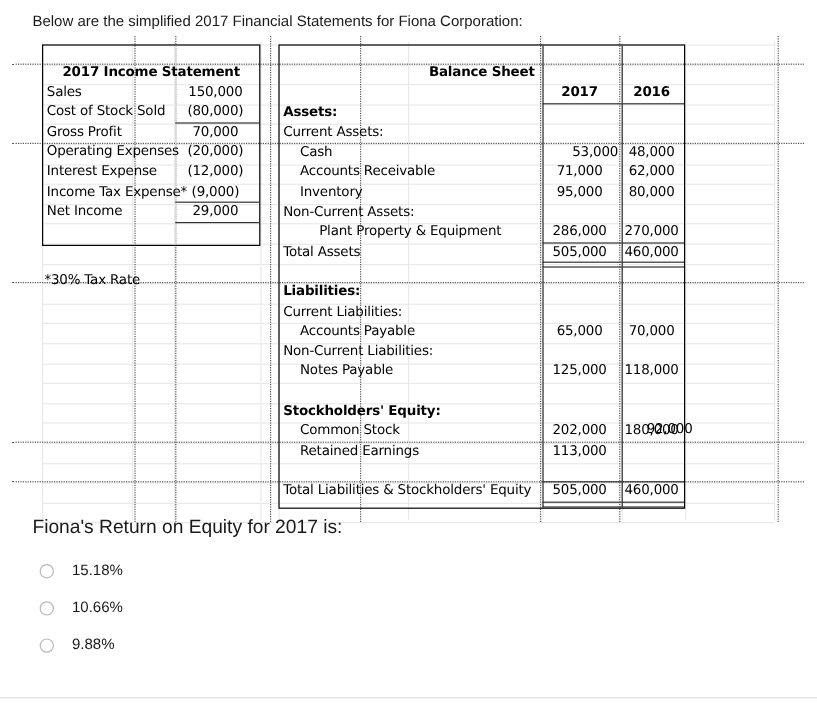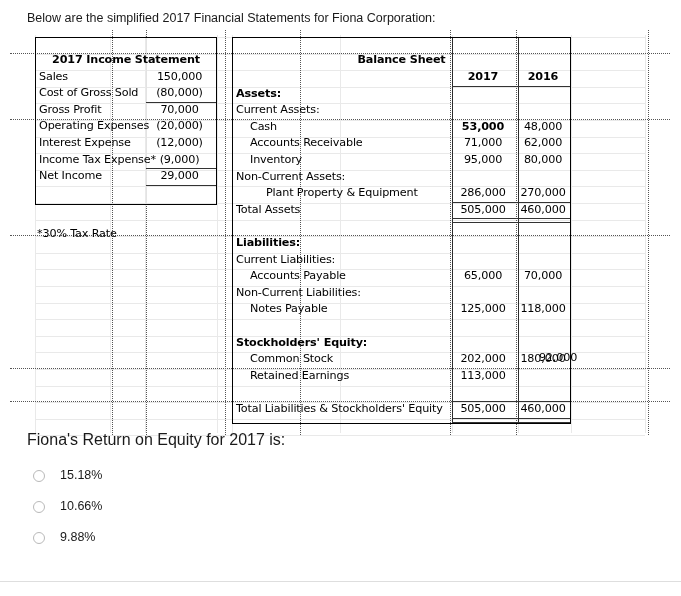--- a/index.html
+++ b/index.html
@@ -225,21 +225,21 @@
     </div>
 
   <div class="stmt-box" id="income-box" style="left:35px; top:7px; width:182px; height:168px;">
 
     <div class="col-div" style="left:110px; top:0; height:166px;"></div>
     <div class="col-div-dark" style="left:110px; top:0; height:0;"></div>
 
     <div id="income-rows">
         <div class="label" style="left: 3px; top: 30.5px;">Sales</div>
         <div class="num" style="left: 110px; top: 30.5px; width: 67px;">150,000</div>
-        <div class="label" style="left: 3px; top: 47.1px;">Cost of Gross Sold</div>
+        <div class="label" style="left: 3px; top: 47.1px;">Cost of Stock Sold</div>
         <div class="num" style="left: 110px; top: 47.1px; width: 67px;">(80,000)</div>
         <div class="label" style="left: 3px; top: 63.7px;">Gross Profit</div>
         <div class="num" style="left: 110px; top: 63.7px; width: 67px;">70,000</div>
         <div class="label" style="left: 3px; top: 80.3px;">Operating Expenses</div>
         <div class="num" style="left: 110px; top: 80.3px; width: 67px;">(20,000)</div>
         <div class="label" style="left: 3px; top: 96.9px;">Interest Expense</div>
         <div class="num" style="left: 110px; top: 96.9px; width: 67px;">(12,000)</div>
         <div class="label" style="left: 3px; top: 113.5px;">Income Tax Expense*</div>
         <div class="num" style="left: 110px; top: 113.5px; width: 67px;">(9,000)</div>
         <div class="label" style="left: 3px; top: 130.1px;">Net Income</div>
@@ -256,21 +256,21 @@
 
   <div class="stmt-box" id="balance-box" style="left:232px; top:7px; width:339px; height:387px;">
 
     <div class="col-div-dark" style="left:219px; top:0px; height:385px;"></div>
     <div class="col-div-dark" style="left:285px; top:0px; height:385px;"></div>
 
     <div id="balance-rows">
         <div class="label bold" style="left: 3px; top: 47.5px;">Assets:</div>
         <div class="label" style="left: 3px; top: 64.1px;">Current Assets:</div>
         <div class="label" style="left: 17px; top: 80.7px;">Cash</div>
-        <div class="num" style="left: 219px; top: 80.7px; width: 62px; font-weight: bold;">53,000</div>
+        <div class="num" style="left: 232px; top: 80.7px; width: 62px;">53,000</div>
         <div class="num" style="left: 285px; top: 80.7px; width: 50px;">48,000</div>
         <div class="label" style="left: 17px; top: 97.3px;">Accounts Receivable</div>
         <div class="num" style="left: 219px; top: 97.3px; width: 62px;">71,000</div>
         <div class="num" style="left: 285px; top: 97.3px; width: 50px;">62,000</div>
         <div class="label" style="left: 17px; top: 113.9px;">Inventory</div>
         <div class="num" style="left: 219px; top: 113.9px; width: 62px;">95,000</div>
         <div class="num" style="left: 285px; top: 113.9px; width: 50px;">80,000</div>
         <div class="label" style="left: 3px; top: 130.5px;">Non-Current Assets:</div>
         <div class="label" style="left: 17px; top: 147.1px; margin-left: 16px;">Plant Property &amp; Equipment</div>
         <div class="num" style="left: 219px; top: 147.1px; width: 62px;">286,000</div>

